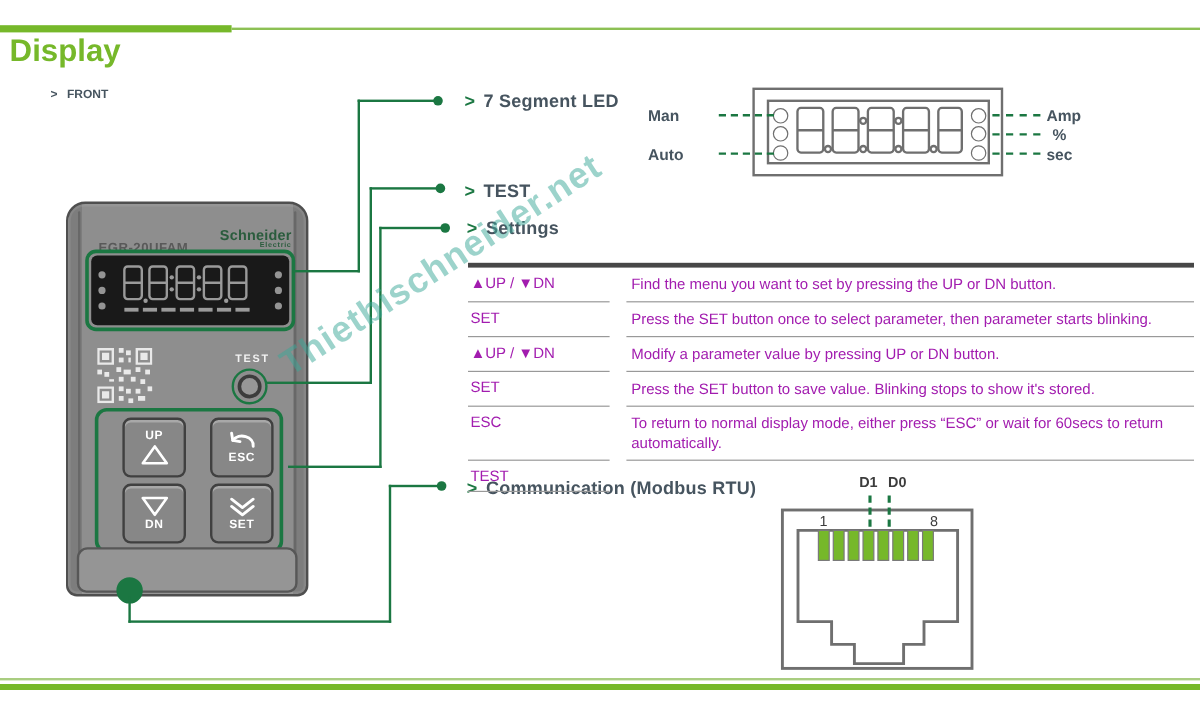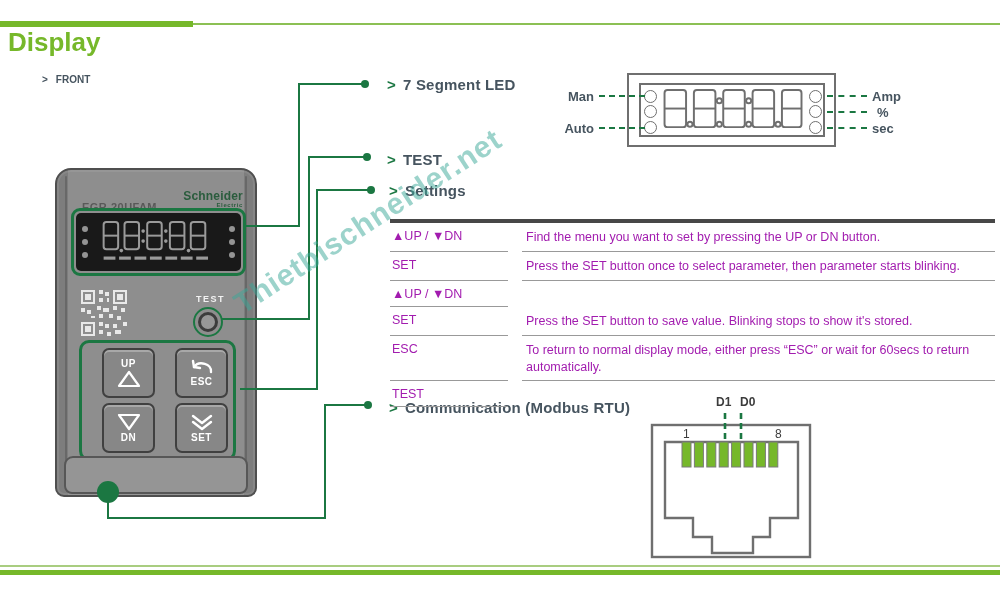--- a/index.html
+++ b/index.html
@@ -255,37 +255,38 @@
         <circle cx="89" cy="37" r="2.6"></circle>
         <circle cx="119" cy="37" r="2.6"></circle>
     </g>
   </svg>
 
   <div class="dash" style="left:599px;top:95px;width:46px;"></div>
   <div class="dash" style="left:599px;top:127px;width:46px;"></div>
   <div class="dash" style="left:827px;top:95px;width:40px;"></div>
   <div class="dash" style="left:827px;top:111px;width:40px;"></div>
   <div class="dash" style="left:827px;top:127px;width:40px;"></div>
-  <div class="ledlbl" style="left:540px;top:89px;width:54px;text-align:right;"><span>Man</span></div>
-  <div class="ledlbl" style="left:540px;top:121px;width:54px;text-align:right;"><span>Auto</span></div>
+  <div class="ledlbl" style="left:540px;top:89px;width:54px;text-align:left;"><span>Man</span></div>
+  <div class="ledlbl" style="left:540px;top:121px;width:54px;"><span>Auto</span></div>
   <div class="ledlbl" style="left:872px;top:89px;"><span>Amp</span></div>
   <div class="ledlbl" style="left:877px;top:105px;"><span>%</span></div>
   <div class="ledlbl" style="left:872px;top:121px;"><span>sec</span></div>
 
   <div id="settings-table">
     <div class="trow">
       <div class="tkey">▲UP / ▼DN</div>
       <div class="tdesc">Find the menu you want to set by pressing the UP or DN button.</div>
     </div>
     <div class="trow">
       <div class="tkey">SET</div>
       <div class="tdesc">Press the SET button once to select parameter, then parameter starts blinking.</div>
     </div>
     <div class="trow">
       <div class="tkey">▲UP / ▼DN</div>
+      <div class="tdesc">Modify a parameter value by pressing UP or DN button.</div>
     </div>
     <div class="trow">
       <div class="tkey">SET</div>
       <div class="tdesc">Press the SET button to save value.  Blinking stops to show it's stored.</div>
     </div>
     <div class="trow">
       <div class="tkey">ESC</div>
       <div class="tdesc" style="max-width:478px;">To return to normal display mode, either press “ESC” or wait for 60secs to return automatically.</div>
     </div>
     <div class="trow">

